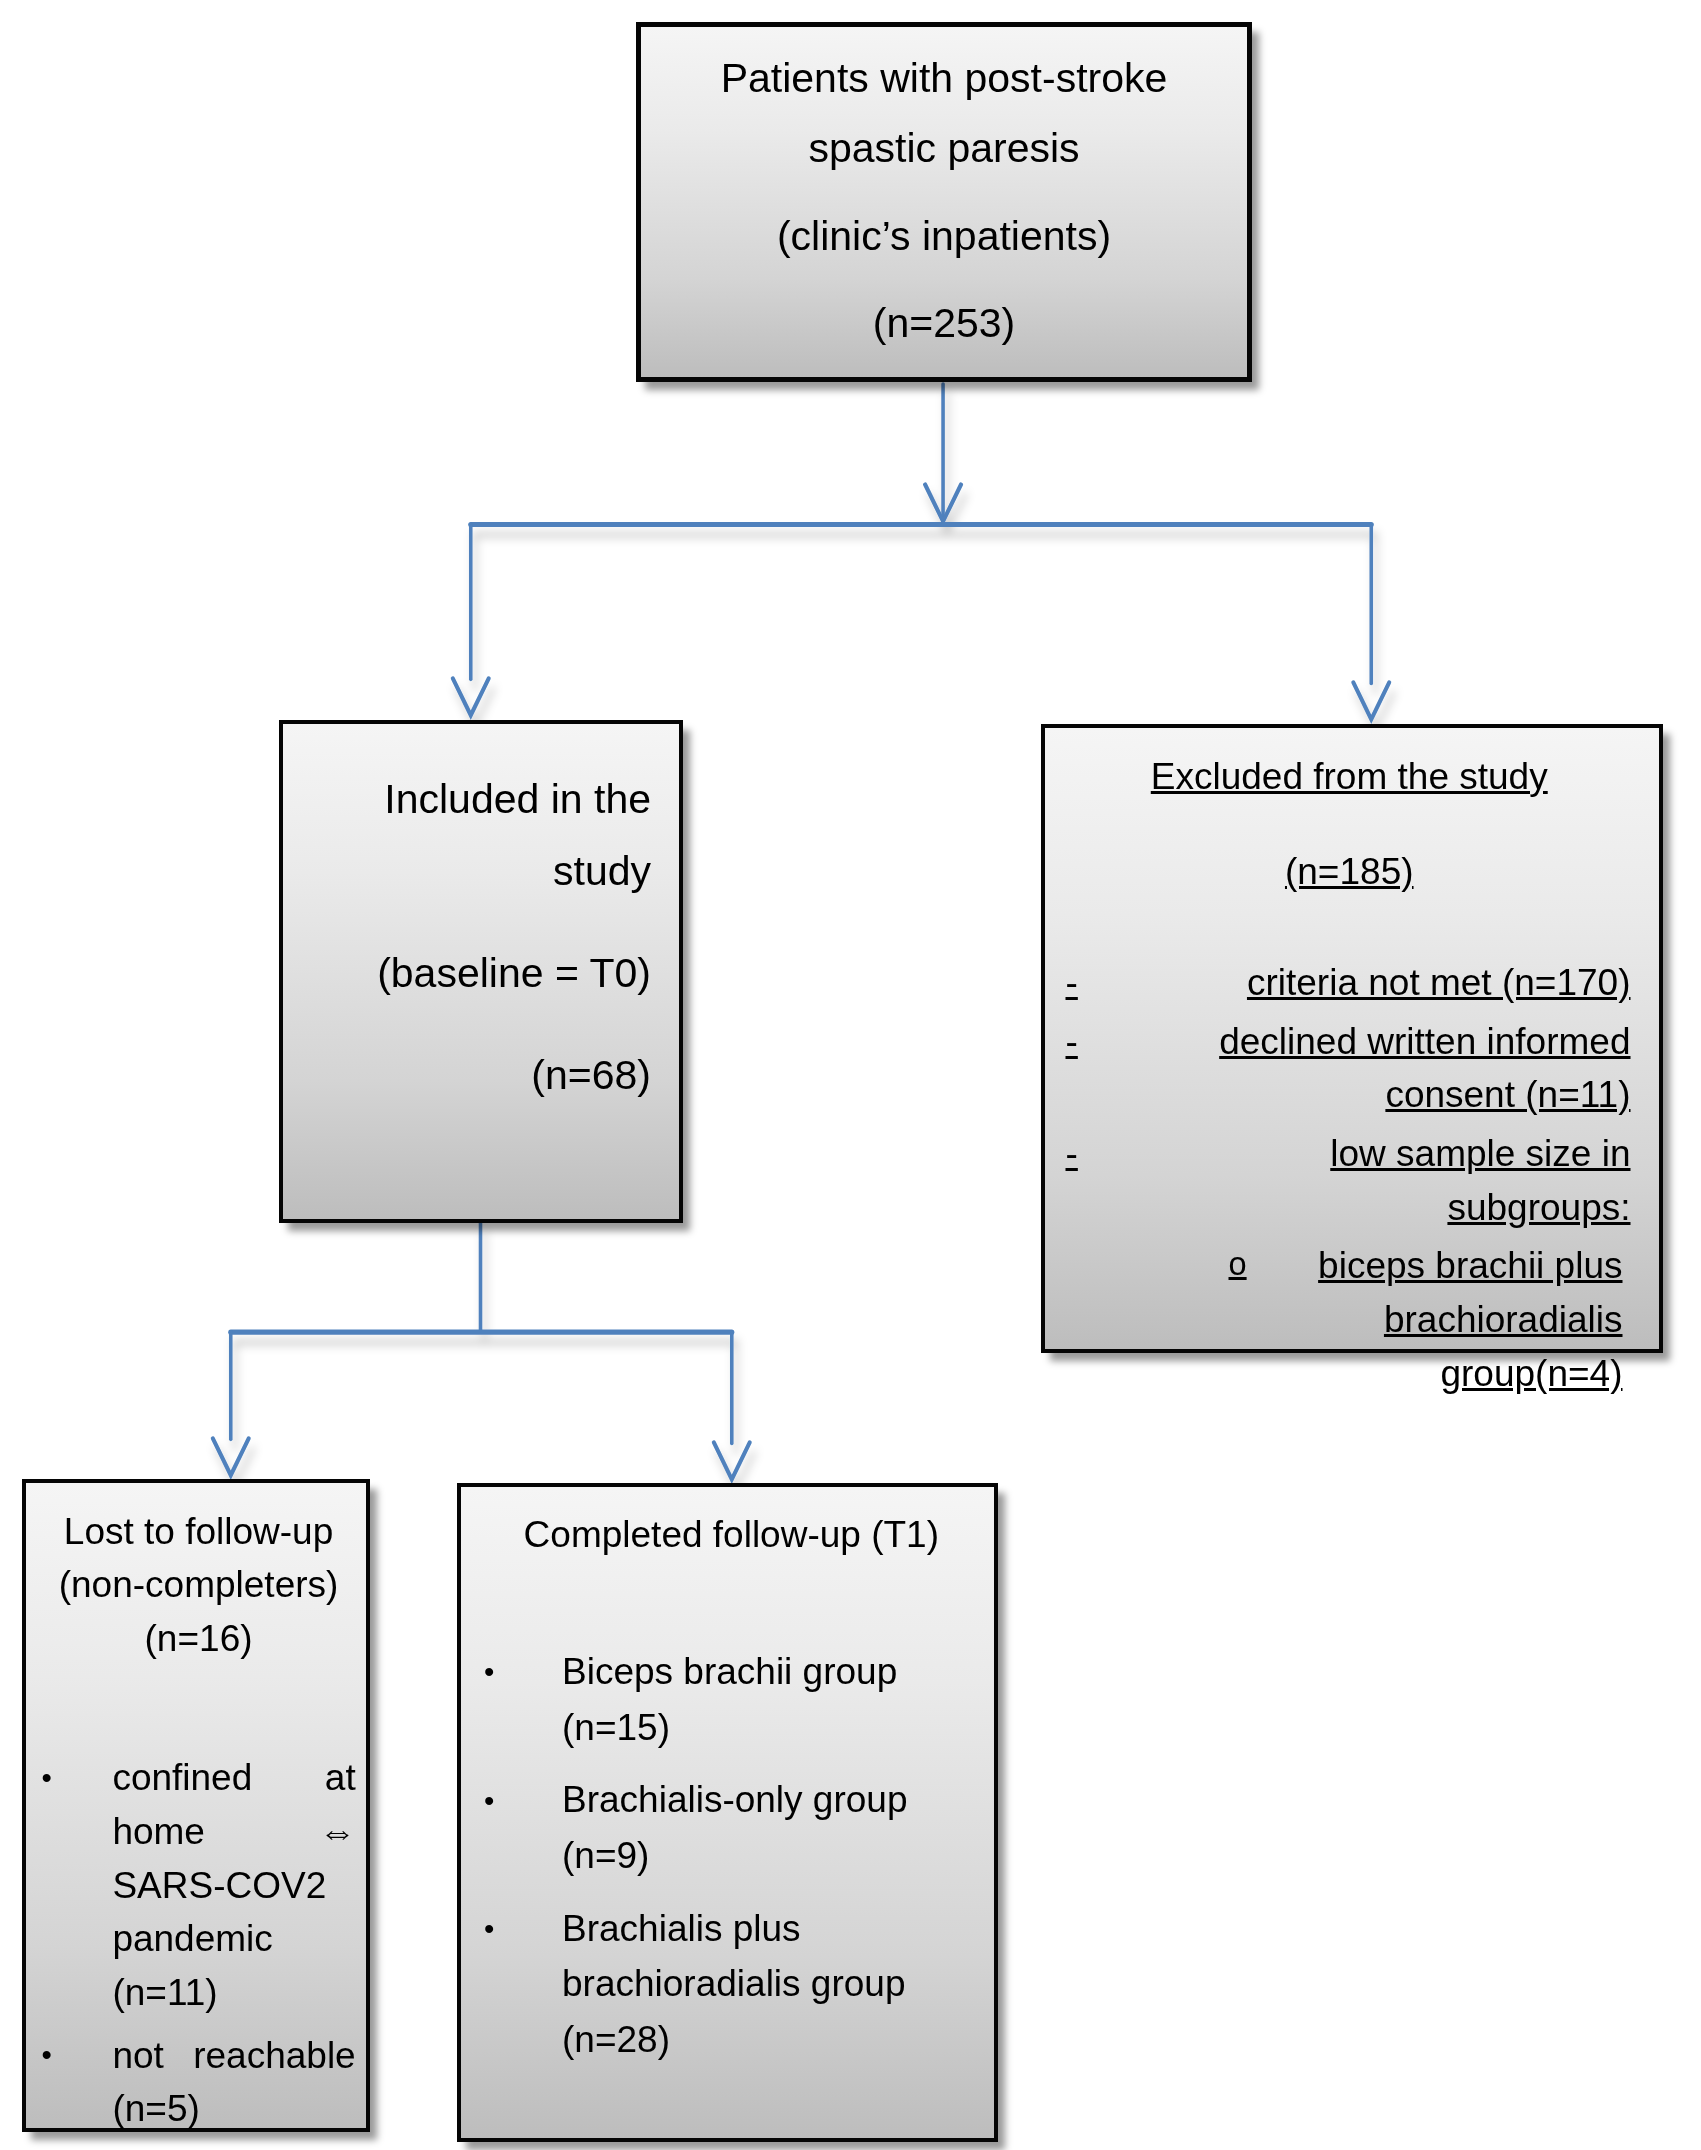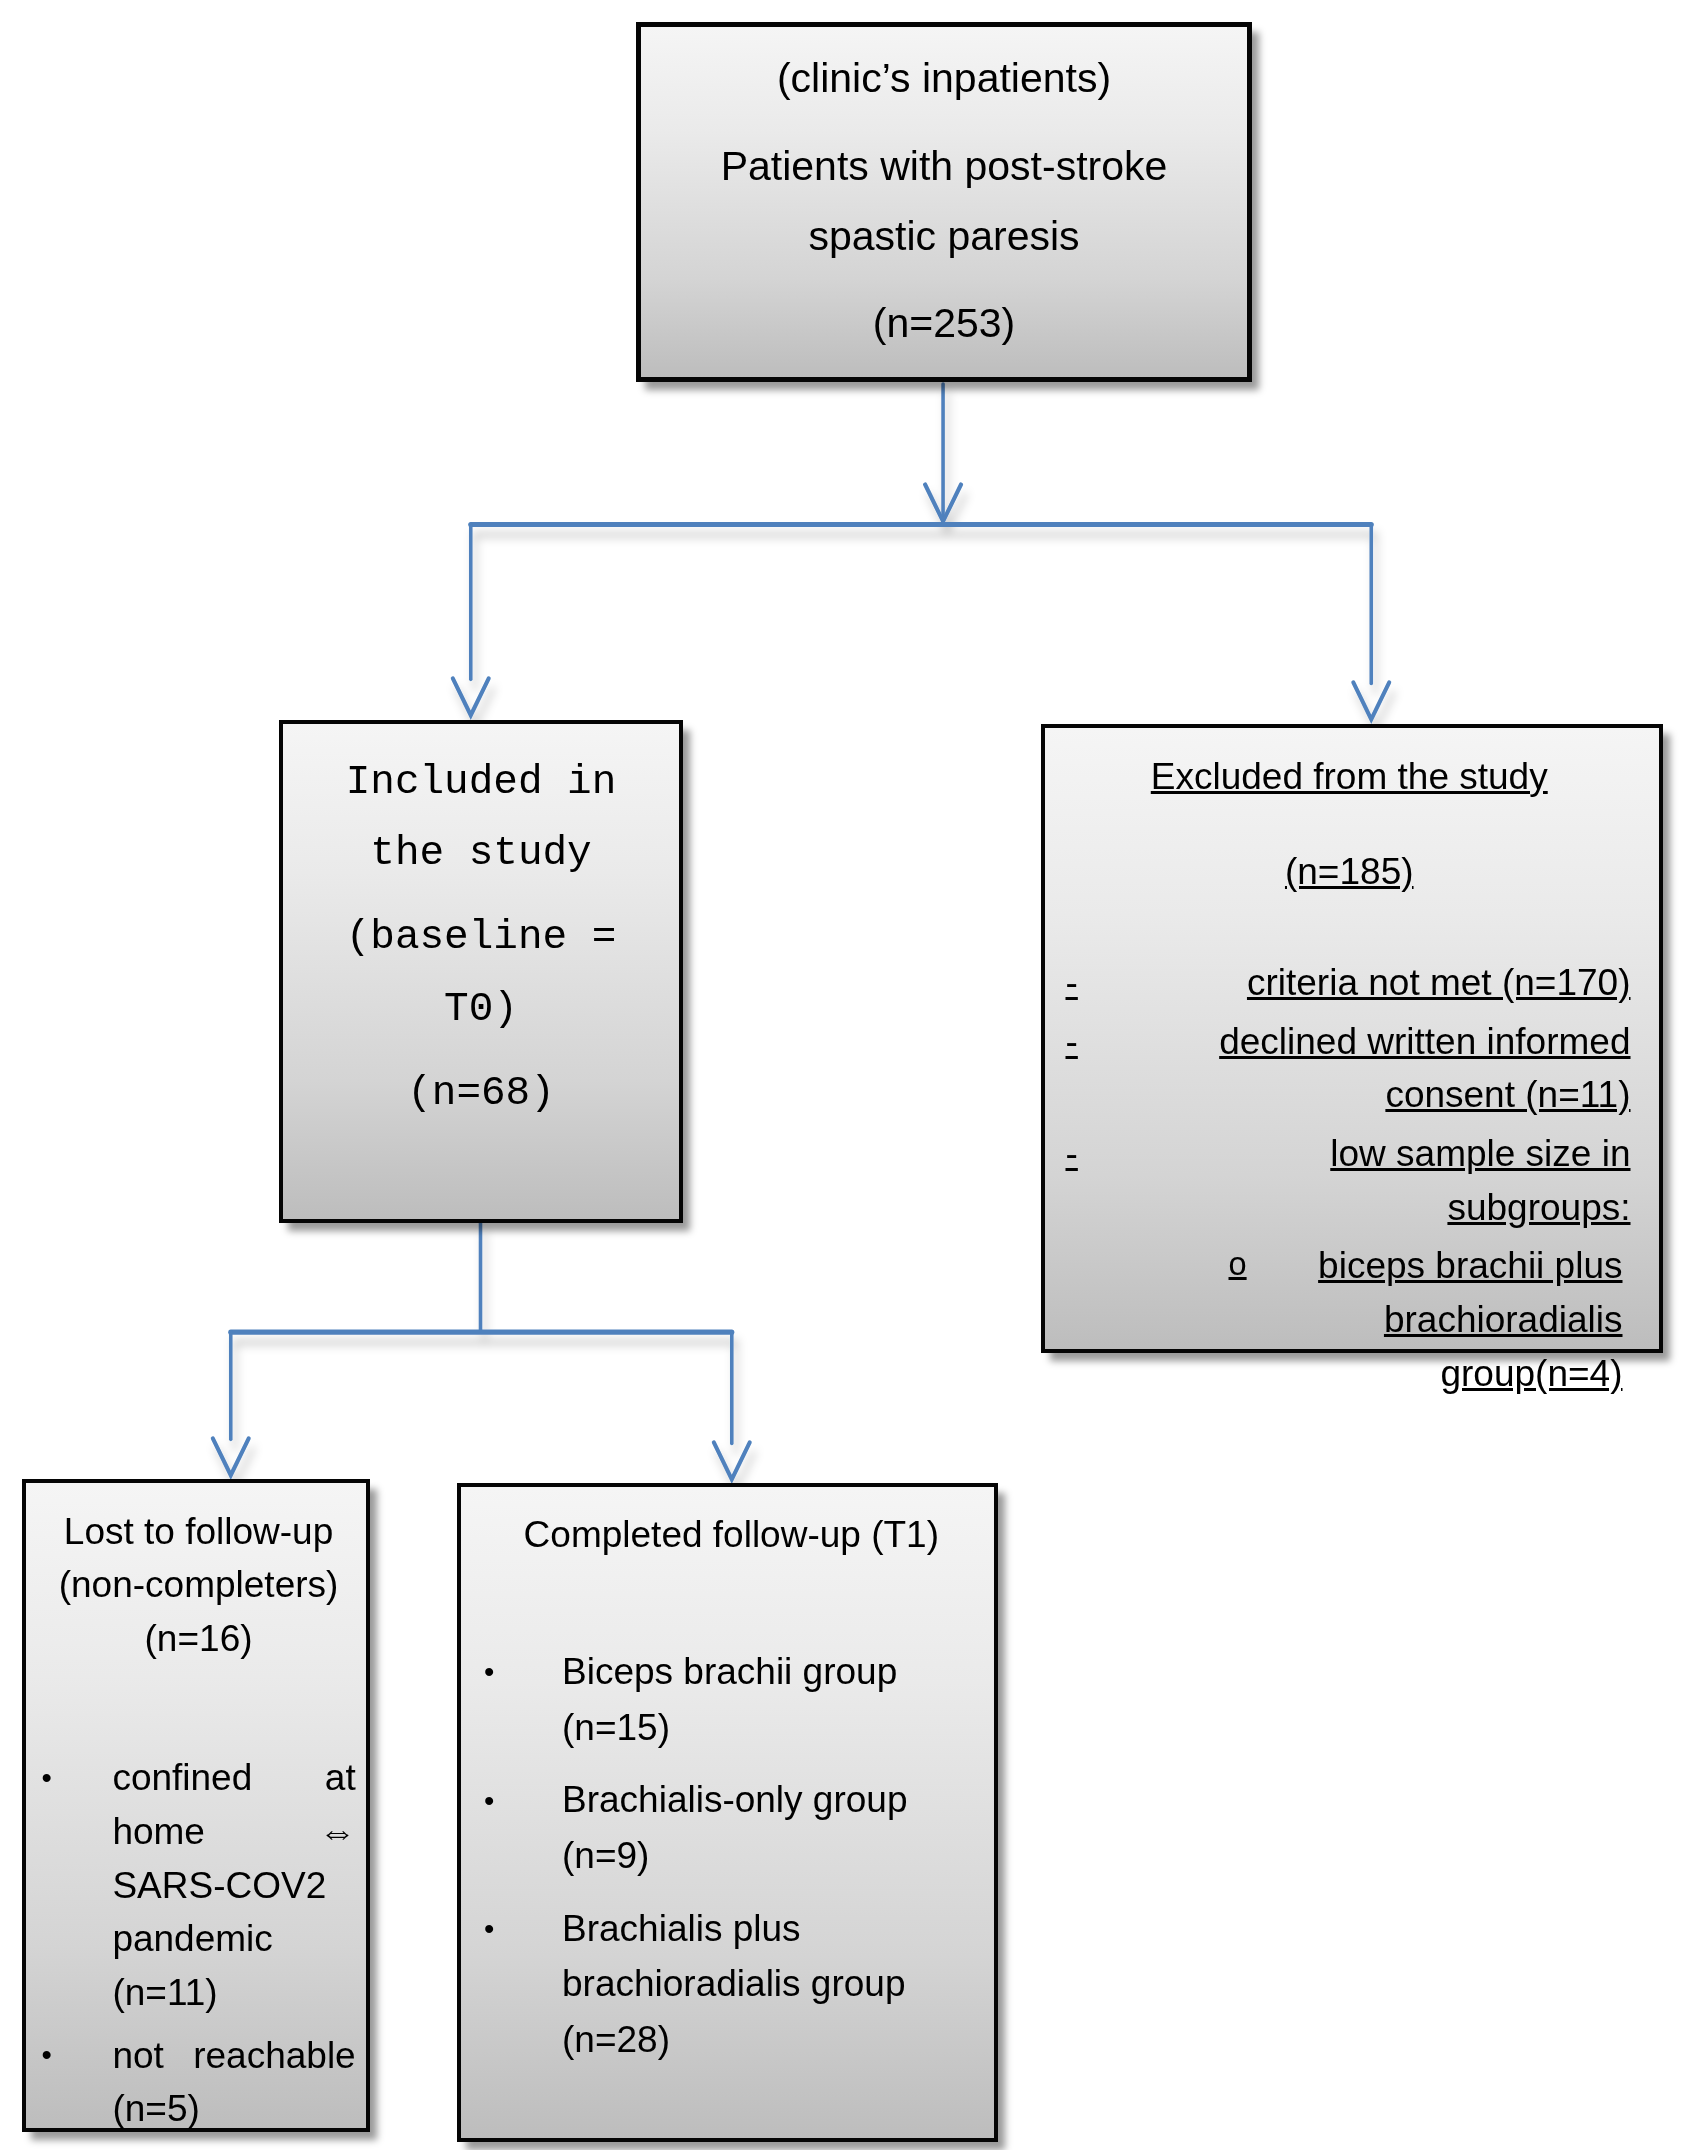--- a/index.html
+++ b/index.html
@@ -30,22 +30,21 @@
     display:flex; flex-direction:column; justify-content:space-evenly;
     text-align:center;
   }
 
   
   #box-included {
     left:279px; top:720px; width:404px; height:503px;
     font-size:41px; line-height:1.75;
     padding:10.3px 28px 77px;
     display:flex; flex-direction:column; justify-content:space-evenly;
-    text-align:center;
-    font-family:Liberation Mono, monospace;
+    text-align:right;
   }
 
   
   #box-excluded {
     left:1041px; top:724px; width:622px; height:629px;
     font-size:37px; line-height:1.45;
     padding:21.5px 26px 0 20.5px;
     text-decoration:underline;
   }
   #box-excluded .ex-count { margin-top:42px; }
@@ -102,22 +101,22 @@
       <path stroke-width="7" d="M937 2385 V2592"></path>
       <path stroke-width="10" d="M450 2597 H1427"></path>
       <path stroke-width="7" d="M450 2597 V2806"></path>
       <path stroke-width="8" d="M415 2804 L450 2876 L485 2804"></path>
       <path stroke-width="7" d="M1427 2597 V2814"></path>
       <path stroke-width="8" d="M1392 2812 L1427 2884 L1462 2812"></path>
     </g>
   </svg>
 
   <div class="box" id="box-patients">
+    <div>Patients with post-stroke spastic paresis</div>
     <div>(clinic’s inpatients)</div>
-    <div>Patients with post-stroke spastic paresis</div>
     <div>(n=253)</div>
   </div>
 
   <div class="box" id="box-included">
     <div>Included in the study</div>
     <div>(baseline = T0)</div>
     <div>(n=68)</div>
   </div>
 
   <div class="box" id="box-excluded">

